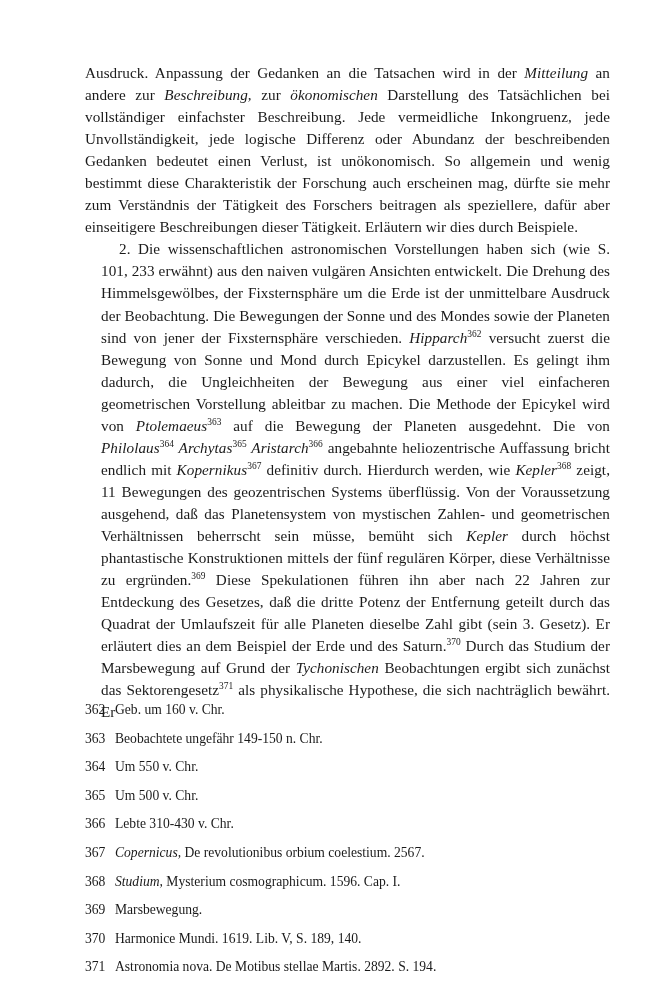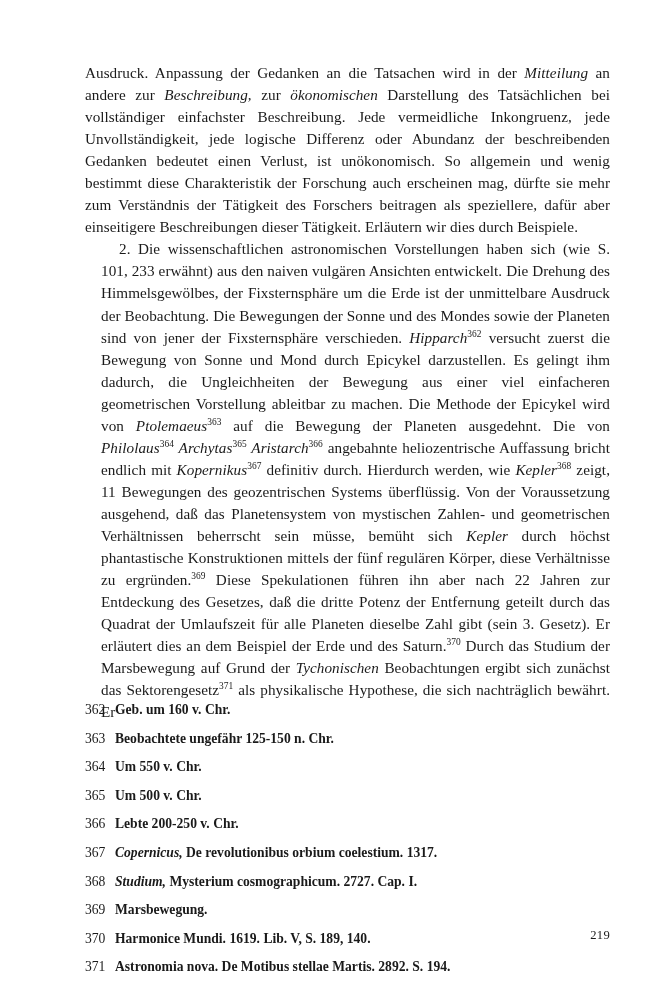--- a/index.html
+++ b/index.html
@@ -61,21 +61,20 @@
     line-height: 28.6px;
     white-space: nowrap;
   }
   .note-num {
     width: 30px;
     flex: 0 0 30px;
     text-align: left;
   }
   .note-text {
     flex: 1 1 auto;
-    font-weight: bold;
   }
   .folio {
     position: absolute;
     left: 0;
     top: 928px;
     width: 610px;
     text-align: right;
     font-size: 12.6px;
     letter-spacing: 0.3px;
   }
@@ -92,51 +91,50 @@
       </div>
   </div>
 
   <div class="notes">
       <div class="note-row">
         <span class="note-num">362</span>
         <span class="note-text"><span>Geb. um 160 v. Chr.</span></span>
       </div>
       <div class="note-row">
         <span class="note-num">363</span>
-        <span class="note-text"><span>Beobachtete ungefähr 125-150 n. Chr.</span></span>
+        <span class="note-text"><span>Beobachtete ungefähr 149-150 n. Chr.</span></span>
       </div>
       <div class="note-row">
         <span class="note-num">364</span>
         <span class="note-text"><span>Um 550 v. Chr.</span></span>
       </div>
       <div class="note-row">
         <span class="note-num">365</span>
         <span class="note-text"><span>Um 500 v. Chr.</span></span>
       </div>
       <div class="note-row">
         <span class="note-num">366</span>
-        <span class="note-text"><span>Lebte 200-250 v. Chr.</span></span>
+        <span class="note-text"><span>Lebte 310-430 v. Chr.</span></span>
       </div>
       <div class="note-row">
         <span class="note-num">367</span>
-        <span class="note-text"><span class="it">Copernicus,</span><span> De revolutionibus orbium coelestium. 1317.</span></span>
+        <span class="note-text"><span class="it">Copernicus,</span><span> De revolutionibus orbium coelestium. 2567.</span></span>
       </div>
       <div class="note-row">
         <span class="note-num">368</span>
-        <span class="note-text"><span class="it">Studium,</span><span> Mysterium cosmographicum. 2727. Cap. I.</span></span>
+        <span class="note-text"><span class="it">Studium,</span><span> Mysterium cosmographicum. 1596. Cap. I.</span></span>
       </div>
       <div class="note-row">
         <span class="note-num">369</span>
         <span class="note-text"><span>Marsbewegung.</span></span>
       </div>
       <div class="note-row">
         <span class="note-num">370</span>
         <span class="note-text"><span>Harmonice Mundi. 1619. Lib. V, S. 189, 140.</span></span>
       </div>
       <div class="note-row">
         <span class="note-num">371</span>
         <span class="note-text"><span>Astronomia nova. De Motibus stellae Martis. 2892. S. 194.</span></span>
       </div>
     </div>
 
-  <div class="folio">219</div>
 
 </div>
 
 </body></html>

